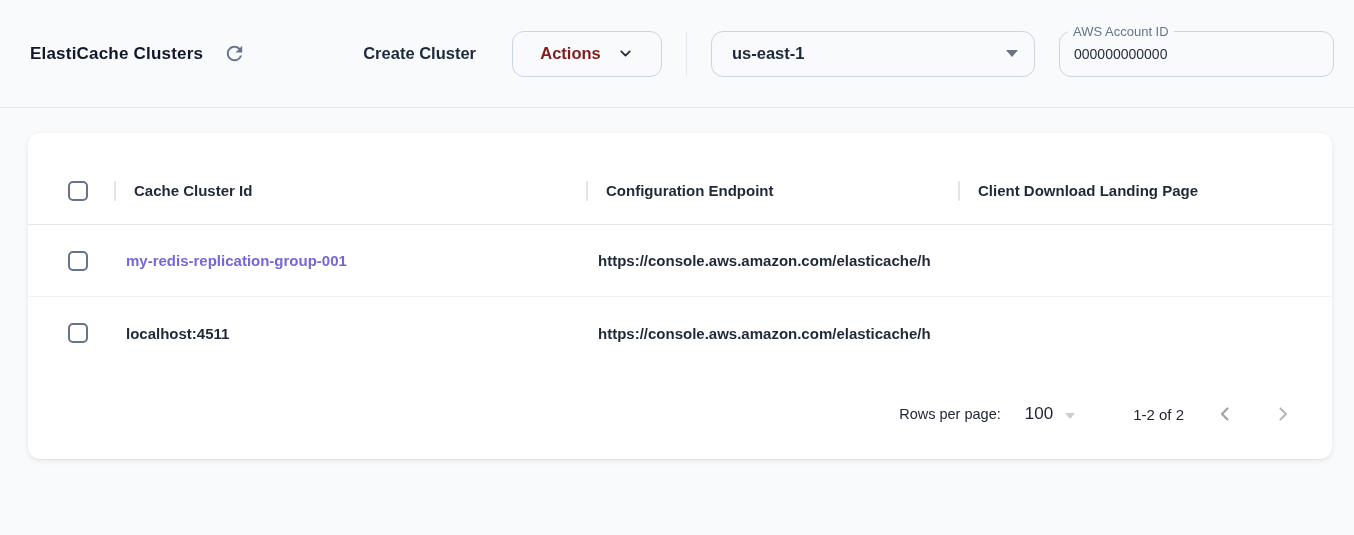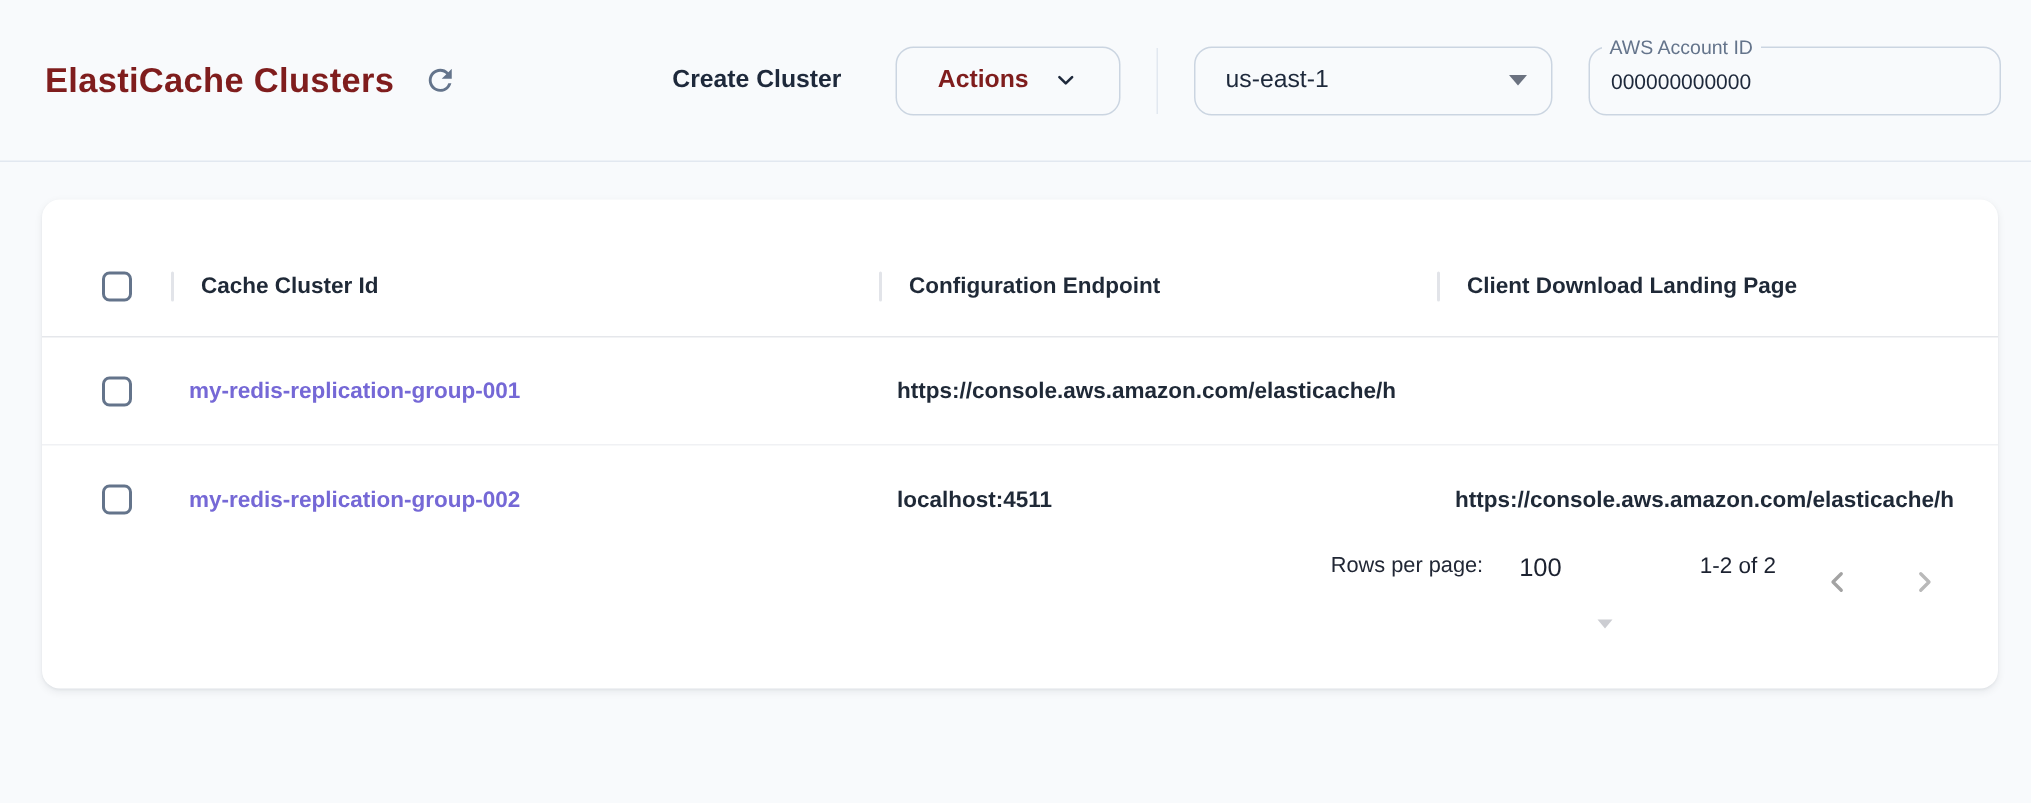--- a/index.html
+++ b/index.html
@@ -14,42 +14,42 @@
   
   .topbar {
     height:108px;
     display:flex;
     align-items:center;
     padding:0 20px 0 30px;
     border-bottom:1px solid #e2e8f0;
     background:#f8fafc;
   }
   .title-group { display:flex; align-items:center; gap:16px; }
-  .page-title { font-size:23px; font-weight:700; color:#7f1d1d; letter-spacing:.2px; }
+  .page-title { font-size:17px; font-weight:700; color:#0f172a; letter-spacing:.2px; }
   .icon-btn {
     width:30px; height:30px; border:none; background:transparent;
     display:flex; align-items:center; justify-content:center; cursor:pointer; padding:0;
   }
   .controls { margin-left:auto; display:flex; align-items:center; gap:24px; }
   .text-btn {
     border:none; background:transparent; cursor:pointer;
     font-family:inherit; font-size:16.5px; font-weight:600; color:#1e293b;
     padding:10px 6px; margin-right:6px;
   }
   .outline-btn {
     display:flex; align-items:center; justify-content:center; gap:16px;
     width:150px; height:46px; cursor:pointer;
     background:transparent; border:1px solid #cbd5e1; border-radius:12px;
     font-family:inherit; font-size:16.5px; font-weight:600; color:#7f1d1d;
   }
   .vdivider { width:1px; height:44px; background:#e2e8f0; }
   .region-select {
-    width:239px; height:46px; border:1px solid #cbd5e1; border-radius:12px;
+    width:324px; height:46px; border:1px solid #cbd5e1; border-radius:12px;
     display:flex; align-items:center; justify-content:space-between;
-    padding:0 16px 0 20px; cursor:pointer; background:transparent;
+    padding:0 16px 0 20px; cursor:pointer; background:transparent;font-weight:bold;
   }
   .region-select .value { font-size:16.5px; color:#1e293b; }
   .caret-down {
     width:0; height:0;
     border-left:6px solid transparent; border-right:6px solid transparent;
     border-top:7px solid #6b7280;
   }
   .account-field {
     position:relative; width:275px; height:46px;
     border:1px solid #cbd5e1; border-radius:12px;
@@ -97,26 +97,26 @@
   .cell.link { color:#7568d6; cursor:pointer; }
   .cbx-wrap { display:flex; align-items:center; }
   .cbx {
     width:20px; height:20px; margin-left:40px;
     border:2px solid #64748b; border-radius:5px;
     background:transparent; cursor:pointer; flex:none;
   }
 
   
   .pager {
-    height:90px; display:flex; justify-content:flex-end;
+    height:90px; display:flex; align-items:center; justify-content:flex-end;
     padding-right:30px;
   }
   .pager .rpp-label { font-size:14.5px; color:#212735; }
   .rpp-select {
-    display:flex; align-items:baseline; gap:24px; cursor:pointer;
+    display:flex; align-items:baseline; gap:12px; cursor:pointer;
     margin-left:24px;
   }
   .rpp-select .value { font-size:17px; color:#1c2230; }
   .caret-down-sm {
     width:0; height:0; align-self:center; margin-top:4px;
     border-left:5px solid transparent; border-right:5px solid transparent;
     border-top:6px solid #cccdd2;
   }
   .range-label { font-size:15px; color:#1c2230; margin-left:58px; }
   .nav-btn {
@@ -194,21 +194,20 @@
         <span class="cbx"></span>
       </div>
       <div class="cell link">my-redis-replication-group-001</div>
       <div class="cell">https://console.aws.amazon.com/elasticache/h</div>
     </div>
 
     <div class="grid-row data-row">
       <div class="cbx-wrap">
         <span class="cbx"></span>
       </div>
-      <div class="cell link">my-redis-replication-group-002</div>
       <div class="cell">localhost:4511</div>
       <div class="cell">https://console.aws.amazon.com/elasticache/h</div>
     </div>
 
     <div class="pager">
       <span class="rpp-label">Rows per page:</span>
       <div class="rpp-select">
         <span class="value">100</span>
         <span class="caret-down-sm"></span>
       </div>

